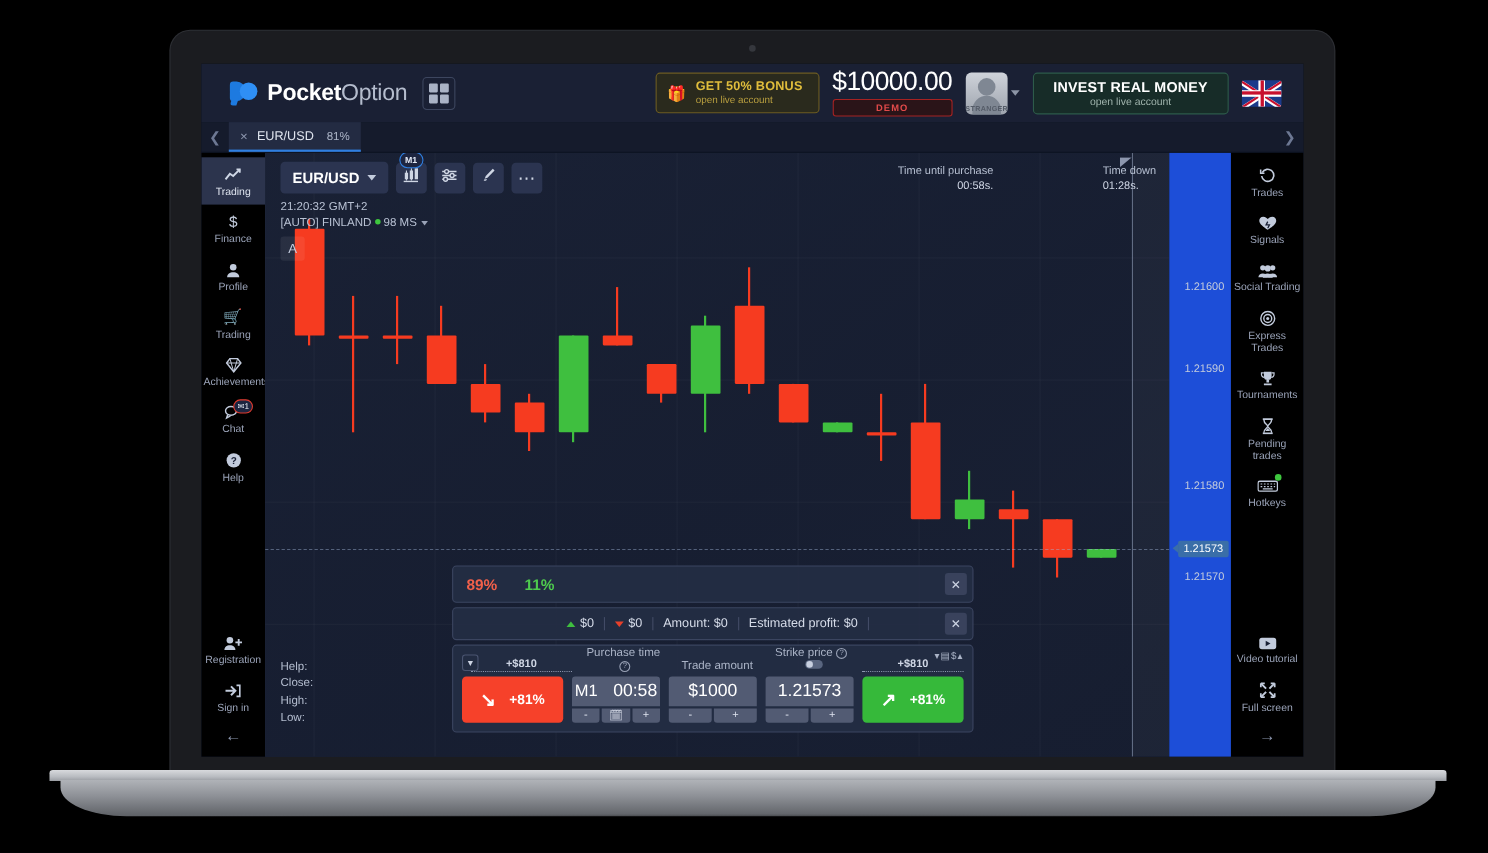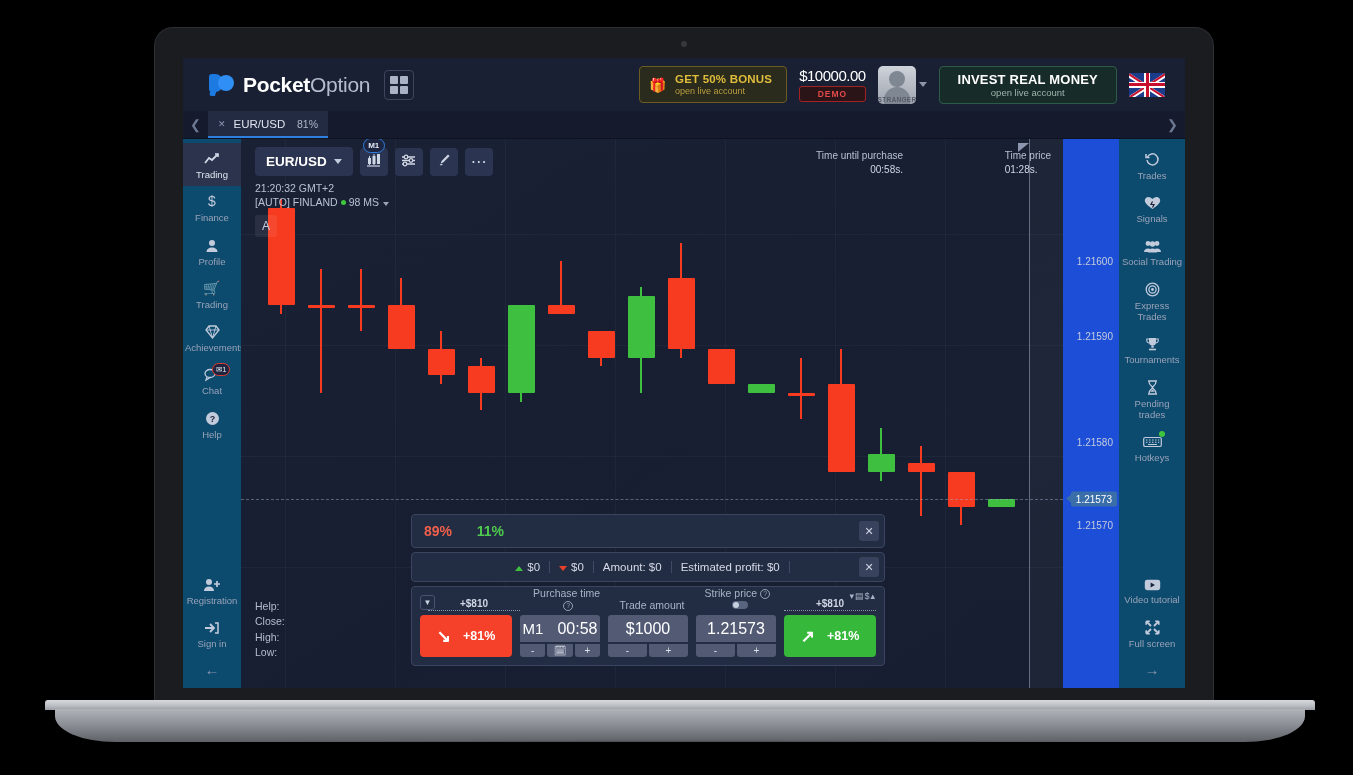--- a/index.html
+++ b/index.html
@@ -86,21 +86,21 @@
   .hdr-right { margin-left: auto; display: flex; align-items: center; gap: 12px; padding-right: 8px;}
   .bonus-box {
     border: 1px solid #6d5c22; border-radius: 4px; background: #2a2a1d;
     padding: 5px 14px 5px 10px; display: flex; align-items: center; gap: 8px;
   }
   .gift-icon { font-size: 14px; color: #e3c02f; }
   .bonus-lines { line-height: 1.25; }
   .bonus-t1 { color: #e0bd3c; font-size: 11.5px; font-weight: 700; letter-spacing: .2px;}
   .bonus-t2 { color: #b99f3f; font-size: 9px; }
   .balance-box { text-align: center; }
-  .balance-amt { color: #fff; font-size: 15px; font-weight: 400; letter-spacing: -0.5px; line-height: 1; }
+  .balance-amt { color: #fff; font-size: 24px; font-weight: 400; letter-spacing: -0.5px; line-height: 1; }
   .demo-pill {
     margin-top: 3px; border: 1px solid #a62222; border-radius: 3px; background: #2a1418;
     color: #e14a4a; font-size: 8.5px; font-weight: 700; letter-spacing: 1px; padding: 2px 0; text-align: center;
   }
   .avatar-wrap { display: flex; align-items: center; gap: 3px; }
   .avatar {
     width: 38px; height: 38px; border-radius: 5px; position: relative; overflow: hidden;
     background: linear-gradient(180deg,#cfd3da,#9ea4ae);
   }
   .avatar .head { position: absolute; left: 50%; margin-left: -8px; top: 5px; width: 16px; height: 16px; border-radius: 50%; background: #7f8793; }
@@ -142,21 +142,21 @@
   .tab .x { color: #8c96ae; font-size: 9px; margin-right: 8px; }
   .tab .nm { color: #dfe4ee; font-size: 11.5px; }
   .tab .pct { color: #aeb7c9; font-size: 10.5px; margin-left: auto; }
   .tabnav.right { margin-left: auto; }
 
   
   #body { flex: 1 1 auto; display: flex; min-height: 0; }
 
   
   .rail {
-    width: 58px; background: #0c4a6e; display: flex; flex-direction: column;
+    width: 58px; background: #000000; display: flex; flex-direction: column;
     align-items: center; padding-top: 4px; flex: 0 0 auto;
   }
   .rail.right { width: 66px; }
   .rail-item {
     width: 100%; padding: 7px 2px 6px; text-align: center; color: #9aa3b8; position: relative;
   }
   .rail-item.active { background: #2b3category; }
   .rail-item.active { background: #2a3category; }
   .rail-item.active { background: #2c344d; }
   .rail-item .ri-icon { font-size: 14px; line-height: 16px; display: block; color: #c2cbdc; }
@@ -541,21 +541,21 @@
               </div>
             </div>
 
             <div class="ann-A">A</div>
 
             <div class="tup" style="right:160px">
               <div class="l1">Time until purchase</div>
               <div class="l2">00:58s.</div>
             </div>
             <div class="tup" style="right:12px; text-align:left; left:auto;">
-              <div class="l1">Time price</div>
+              <div class="l1">Time down</div>
               <div class="l2">01:28s.</div>
             </div>
 
             <div id="candles">
                 <div class="wick down" style="left: 39px; top: 60px; height: 114.524px;"></div>
                 <div class="body-c down" style="left: 26.5px; top: 68.8095px; width: 27px; height: 96.9048px;"></div>
                 <div class="wick down" style="left: 79px; top: 130.476px; height: 123.333px;"></div>
                 <div class="body-c down" style="left: 66.5px; top: 165.714px; width: 27px; height: 3px;"></div>
                 <div class="wick down" style="left: 119px; top: 130.476px; height: 61.6667px;"></div>
                 <div class="body-c down" style="left: 106.5px; top: 165.714px; width: 27px; height: 3px;"></div>

